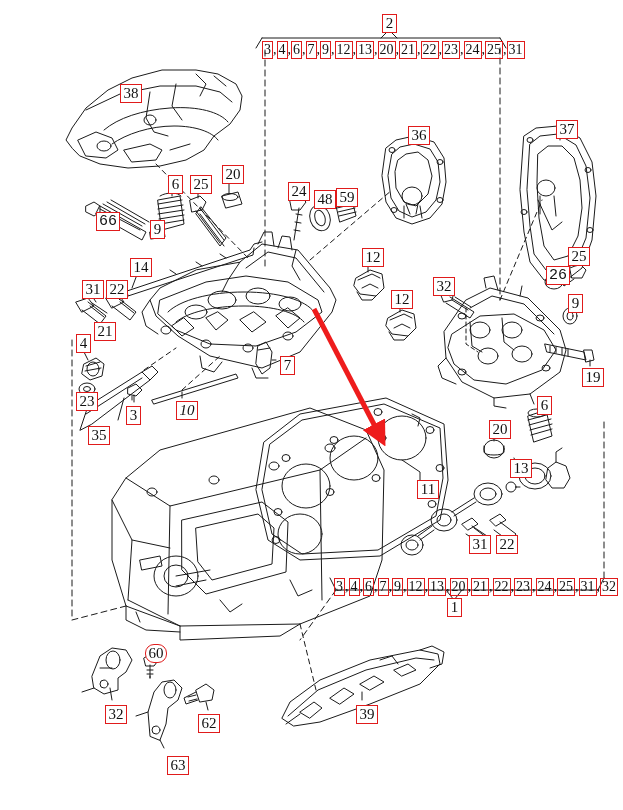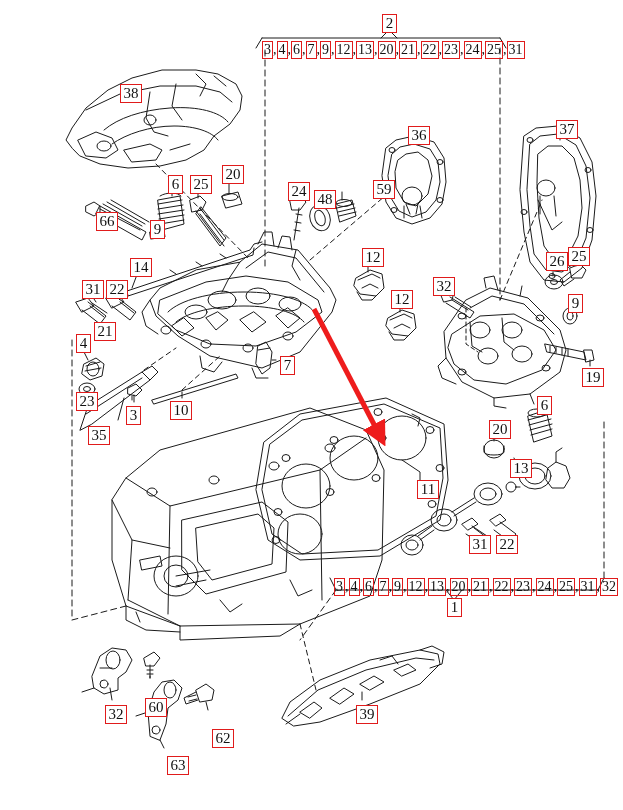--- a/index.html
+++ b/index.html
@@ -462,55 +462,55 @@
       </marker>
     </defs>
     <line id="redArrow" stroke="#ee1c1c" stroke-width="5" marker-end="url(#arrowhead)" x1="314" y1="309" x2="379" y2="434"></line>
   </svg>
 
   <div class="grouprow" id="row-top" style="left:262px;top:41px;"><span class="n">3</span><span class="sep">,</span><span class="n">4</span><span class="sep">,</span><span class="n">6</span><span class="sep">,</span><span class="n">7</span><span class="sep">,</span><span class="n">9</span><span class="sep">,</span><span class="n">12</span><span class="sep">,</span><span class="n">13</span><span class="sep">,</span><span class="n">20</span><span class="sep">,</span><span class="n">21</span><span class="sep">,</span><span class="n">22</span><span class="sep">,</span><span class="n">23</span><span class="sep">,</span><span class="n">24</span><span class="sep">,</span><span class="n">25</span><span class="sep">,</span><span class="n">31</span></div>
   <div class="grouprow" id="row-bottom" style="left:334px;top:578px;"><span class="n">3</span><span class="sep">,</span><span class="n">4</span><span class="sep">,</span><span class="n">6</span><span class="sep">,</span><span class="n">7</span><span class="sep">,</span><span class="n">9</span><span class="sep">,</span><span class="n">12</span><span class="sep">,</span><span class="n">13</span><span class="sep">,</span><span class="n">20</span><span class="sep">,</span><span class="n">21</span><span class="sep">,</span><span class="n">22</span><span class="sep">,</span><span class="n">23</span><span class="sep">,</span><span class="n">24</span><span class="sep">,</span><span class="n">25</span><span class="sep">,</span><span class="n">31</span><span class="sep">,</span><span class="n">32</span></div>
 
   <div id="callout-host">
       <div class="callout" style="left: 120px; top: 84px; min-width: 22px;">38</div>
-      <div class="callout" style="left: 96px; top: 212px; min-width: 22px;">66</div>
+      <div class="callout" style="left: 96px; top: 212px; min-width: 22px; font-family: Liberation Mono, monospace;">66</div>
       <div class="callout" style="left: 168px; top: 175px; min-width: 15px;">6</div>
       <div class="callout" style="left: 190px; top: 175px; min-width: 22px;">25</div>
       <div class="callout" style="left: 222px; top: 165px; min-width: 22px;">20</div>
       <div class="callout" style="left: 150px; top: 220px; min-width: 15px;">9</div>
       <div class="callout" style="left: 130px; top: 258px; min-width: 22px;">14</div>
       <div class="callout" style="left: 82px; top: 280px; min-width: 22px;">31</div>
       <div class="callout" style="left: 106px; top: 280px; min-width: 22px;">22</div>
       <div class="callout" style="left: 94px; top: 322px; min-width: 22px;">21</div>
       <div class="callout" style="left: 76px; top: 334px; min-width: 15px;">4</div>
       <div class="callout" style="left: 76px; top: 392px; min-width: 22px;">23</div>
       <div class="callout" style="left: 88px; top: 426px; min-width: 22px;">35</div>
       <div class="callout" style="left: 126px; top: 406px; min-width: 15px;">3</div>
-      <div class="callout" style="left: 170px; top: 401px; min-width: 22px;">10</div>
+      <div class="callout" style="left: 176px; top: 401px; min-width: 22px; font-style: italic;">10</div>
       <div class="callout" style="left: 280px; top: 356px; min-width: 15px;">7</div>
       <div class="callout" style="left: 288px; top: 182px; min-width: 22px;">24</div>
       <div class="callout" style="left: 314px; top: 190px; min-width: 22px;">48</div>
-      <div class="callout" style="left: 336px; top: 180px; min-width: 22px; margin-left: 37px;">59</div>
+      <div class="callout" style="left: 336px; top: 188px; min-width: 22px;">59</div>
       <div class="callout" style="left: 408px; top: 126px; min-width: 22px;">36</div>
       <div class="callout" style="left: 556px; top: 120px; min-width: 22px;">37</div>
       <div class="callout" style="left: 362px; top: 248px; min-width: 22px;">12</div>
       <div class="callout" style="left: 391px; top: 290px; min-width: 22px;">12</div>
       <div class="callout" style="left: 433px; top: 277px; min-width: 22px;">32</div>
       <div class="callout" style="left: 568px; top: 247px; min-width: 22px;">25</div>
-      <div class="callout" style="left: 546px; top: 252px; min-width: 22px;">26</div>
+      <div class="callout" style="left: 546px; top: 266px; min-width: 22px; font-family: Liberation Mono, monospace;">26</div>
       <div class="callout" style="left: 568px; top: 294px; min-width: 15px;">9</div>
       <div class="callout" style="left: 582px; top: 368px; min-width: 22px;">19</div>
       <div class="callout" style="left: 537px; top: 396px; min-width: 15px;">6</div>
       <div class="callout" style="left: 489px; top: 420px; min-width: 22px;">20</div>
       <div class="callout" style="left: 510px; top: 459px; min-width: 22px;">13</div>
       <div class="callout" style="left: 417px; top: 480px; min-width: 22px;">11</div>
       <div class="callout" style="left: 469px; top: 535px; min-width: 22px;">31</div>
       <div class="callout" style="left: 496px; top: 535px; min-width: 22px;">22</div>
       <div class="callout" style="left: 105px; top: 705px; min-width: 22px;">32</div>
-      <div class="callout" style="left: 145px; top: 698px; min-width: 22px;">60</div>
-      <div class="callout" style="left: 212px; top: 714px; min-width: 22px; margin-top: 15px;">62</div>
+      <div class="callout" style="left: 145px; top: 644px; min-width: 22px; border-radius: 9px;">60</div>
+      <div class="callout" style="left: 198px; top: 714px; min-width: 22px;">62</div>
       <div class="callout" style="left: 167px; top: 756px; min-width: 22px;">63</div>
       <div class="callout" style="left: 356px; top: 705px; min-width: 22px; font-family: Liberation Serif, serif;">39</div>
       <div class="callout" style="left: 382px; top: 14px; min-width: 15px;">2</div>
       <div class="callout" style="left: 447px; top: 598px; min-width: 15px;">1</div>
     </div>
 
 </div>
 
 </body></html>

